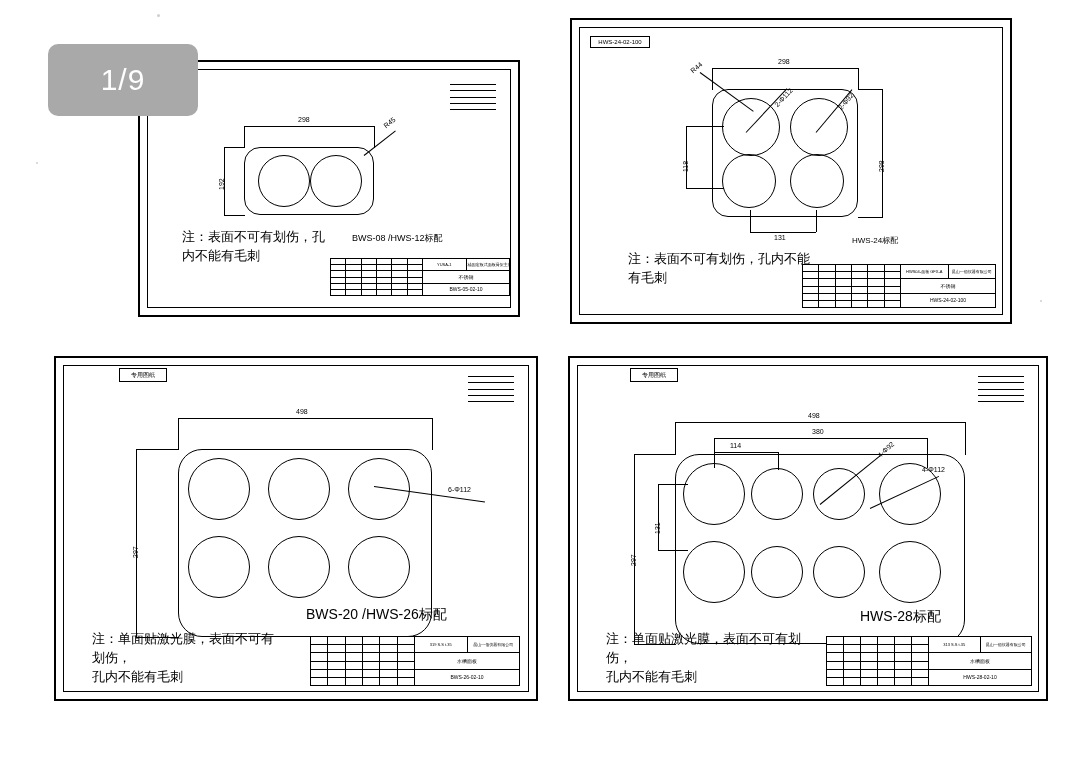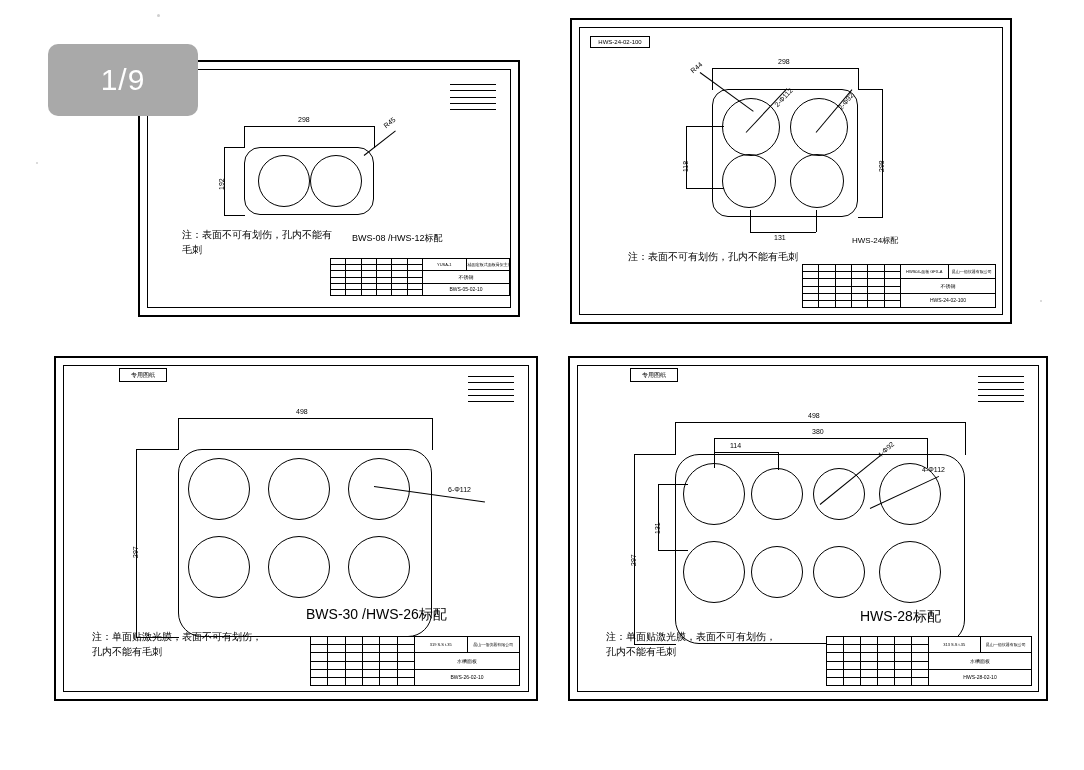--- a/index.html
+++ b/index.html
@@ -130,21 +130,21 @@
     font-size: 13px;
     color: #000;
     white-space: nowrap;
   }
   .title-text.small {
     font-size: 8px;
   }
 
   .note {
     position: absolute;
-    font-size: 10px;
+    font-size: 13px;
     color: #000;
     line-height: 1.45;
     white-space: pre-line;
   }
 
   
   .titleblock {
     position: absolute;
     border: 1px solid #000;
     box-sizing: border-box;
@@ -461,21 +461,21 @@
   <div class="dim-h" style="left:80px;top:91px;width:43px;"></div>
   <div class="dim-h" style="left:80px;top:279px;width:43px;"></div>
   <div class="dim-text vert" style="left:76px;top:200px;">297</div>
 
   <div class="leader" style="left:318px;top:128px;width:112px;transform:rotate(8deg);"></div>
   <div class="dim-text" style="left:392px;top:128px;">6-Φ112</div>
 
   <div class="note" style="left:36px;top:272px;width:190px;">注：单面贴激光膜，表面不可有划伤，
 孔内不能有毛刺</div>
 
-  <div class="title-text" style="left:250px;top:248px;font-size:14px;">BWS-30 /HWS-26标配</div>
+  <div class="title-text" style="left:250px;top:248px;font-size:14px;">BWS-20 /HWS-26标配</div>
 
   <div class="titleblock" style="left:254px;top:278px;width:210px;height:50px;">
     <div class="tb-left" style="width:104px;">
       <div class="tb-row">
           <div class="tb-cell"></div>
           <div class="tb-cell"></div>
           <div class="tb-cell"></div>
           <div class="tb-cell"></div>
           <div class="tb-cell"></div>
           <div class="tb-cell"></div>

